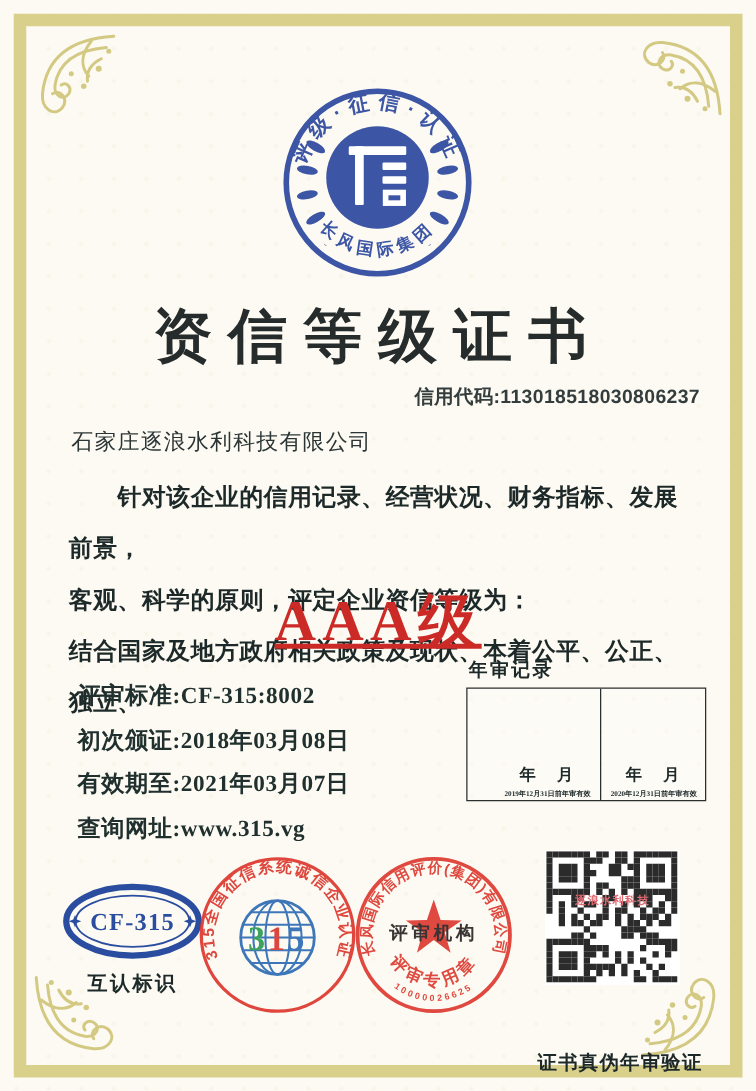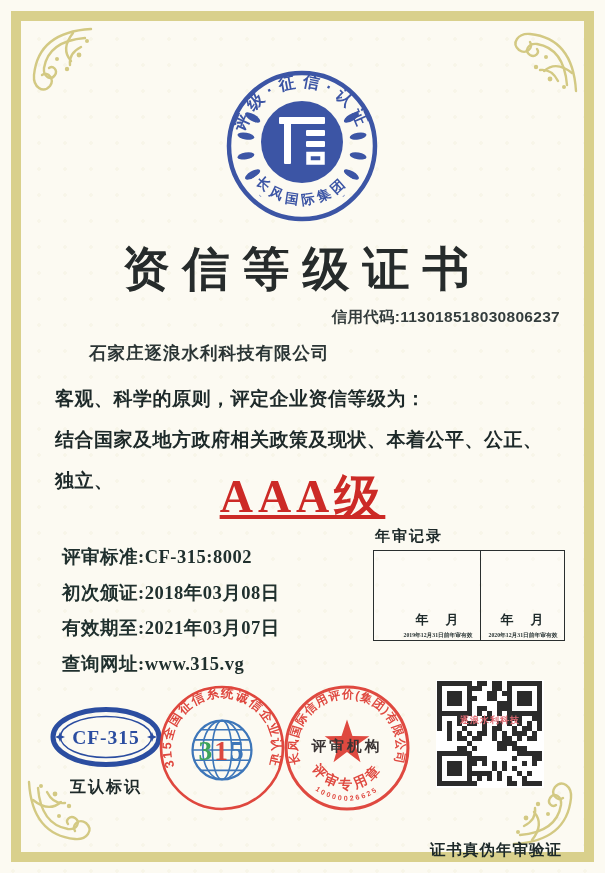--- a/index.html
+++ b/index.html
@@ -15,22 +15,22 @@
   .fl-br{right:23px;bottom:23px;transform:rotate(180deg);}
   .fl-bl{left:23px;bottom:23px;transform:rotate(270deg);}
 
   .seal{position:absolute;left:222px;top:66px;width:160px;height:160px;}
 
   .title{position:absolute;left:0;right:0;top:238px;text-align:center;
          font-size:47px;font-weight:900;letter-spacing:13px;color:#262b2b;
          font-family:"Liberation Sans",sans-serif;}
   .credit-code{position:absolute;right:45px;top:307px;font-size:15.5px;font-weight:bold;
          color:#343d3d;letter-spacing:0.3px;}
-  .company{position:absolute;left:57px;top:341px;font-size:17.5px;font-weight:bold;
-         color:#2b3535;letter-spacing:1px;margin-left:32px;}
+  .company{position:absolute;left:57px;top:341px;font-size:17.5px;font-weight:normal;
+         color:#2b3535;letter-spacing:1px;}
   .body-text{position:absolute;left:55px;top:378px;width:505px;
          font-family:"Liberation Serif",serif;font-weight:bold;color:#1d2929;
          font-size:19px;line-height:41px;letter-spacing:0.5px;}
   .body-text .indent{text-indent:39px;}
   .rating{position:absolute;left:0;right:0;top:466px;text-align:center;
          font-family:"Liberation Serif",serif;font-weight:bold;color:#cc2a26;
          font-size:46px;letter-spacing:5px;text-decoration:underline;}
   .fields{position:absolute;left:62px;top:540px;
          font-family:"Liberation Serif",serif;font-weight:bold;color:#20302e;
          font-size:18.5px;line-height:35.5px;letter-spacing:0.5px;}
@@ -177,20 +177,21 @@
     <text font-size="13.5" font-weight="bold" fill="#3c55a5" letter-spacing="4" font-family="Liberation Sans, sans-serif">
       <textPath href="#sealBannerArc" startOffset="50%" text-anchor="middle">长风国际集团</textPath>
     </text>
   </svg>
 
   <div class="title">资信等级证书</div>
   <div class="credit-code">信用代码:113018518030806237</div>
   <div class="company">石家庄逐浪水利科技有限公司</div>
 
   <div class="body-text">
+    <div class="indent">针对该企业的信用记录、经营状况、财务指标、发展前景，</div>
     <div>客观、科学的原则，评定企业资信等级为：</div>
     <div>结合国家及地方政府相关政策及现状、本着公平、公正、独立、</div>
   </div>
 
   <div class="rating">AAA级</div>
 
   <div class="fields">
     <div>评审标准:CF-315:8002</div>
     <div>初次颁证:2018年03月08日</div>
     <div>有效期至:2021年03月07日</div>

